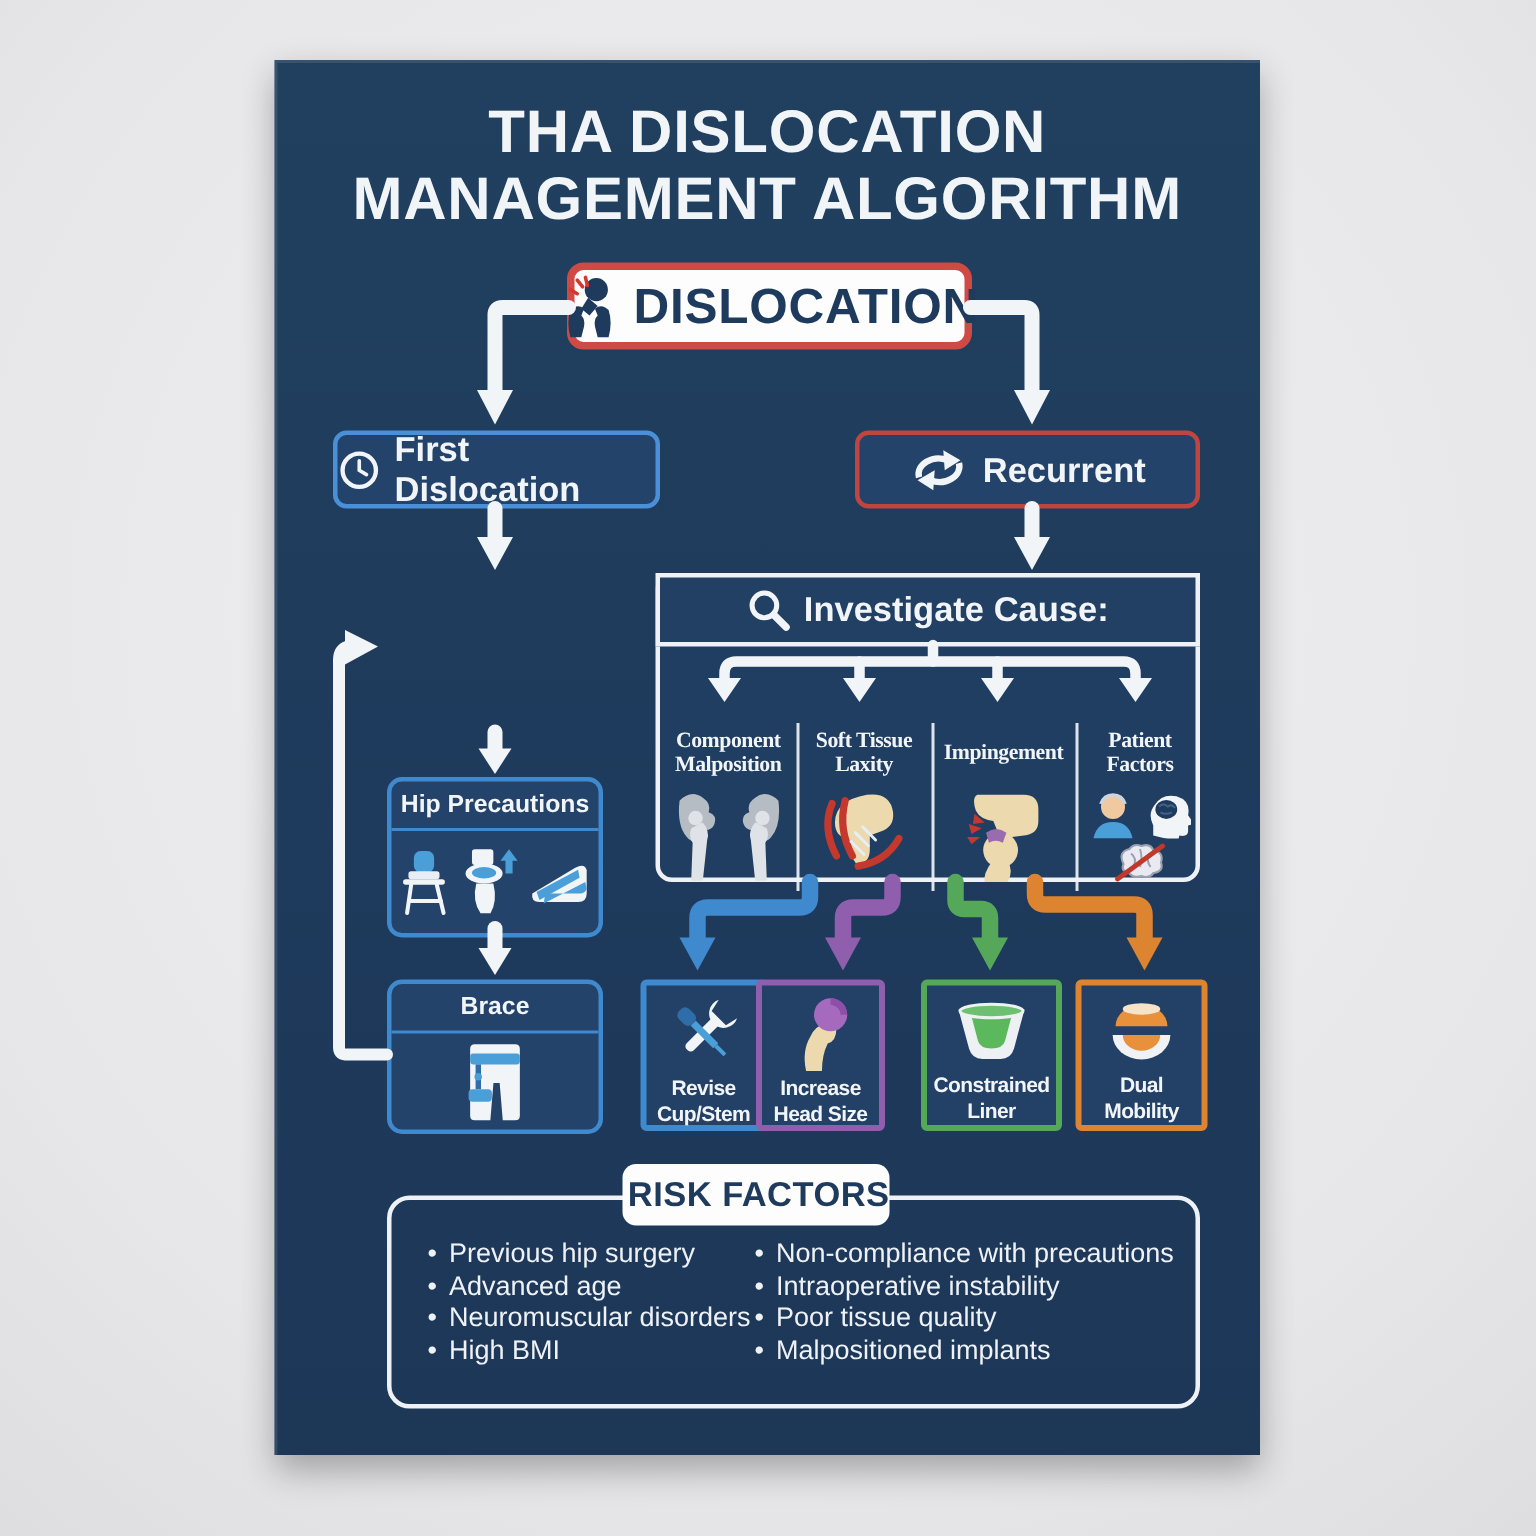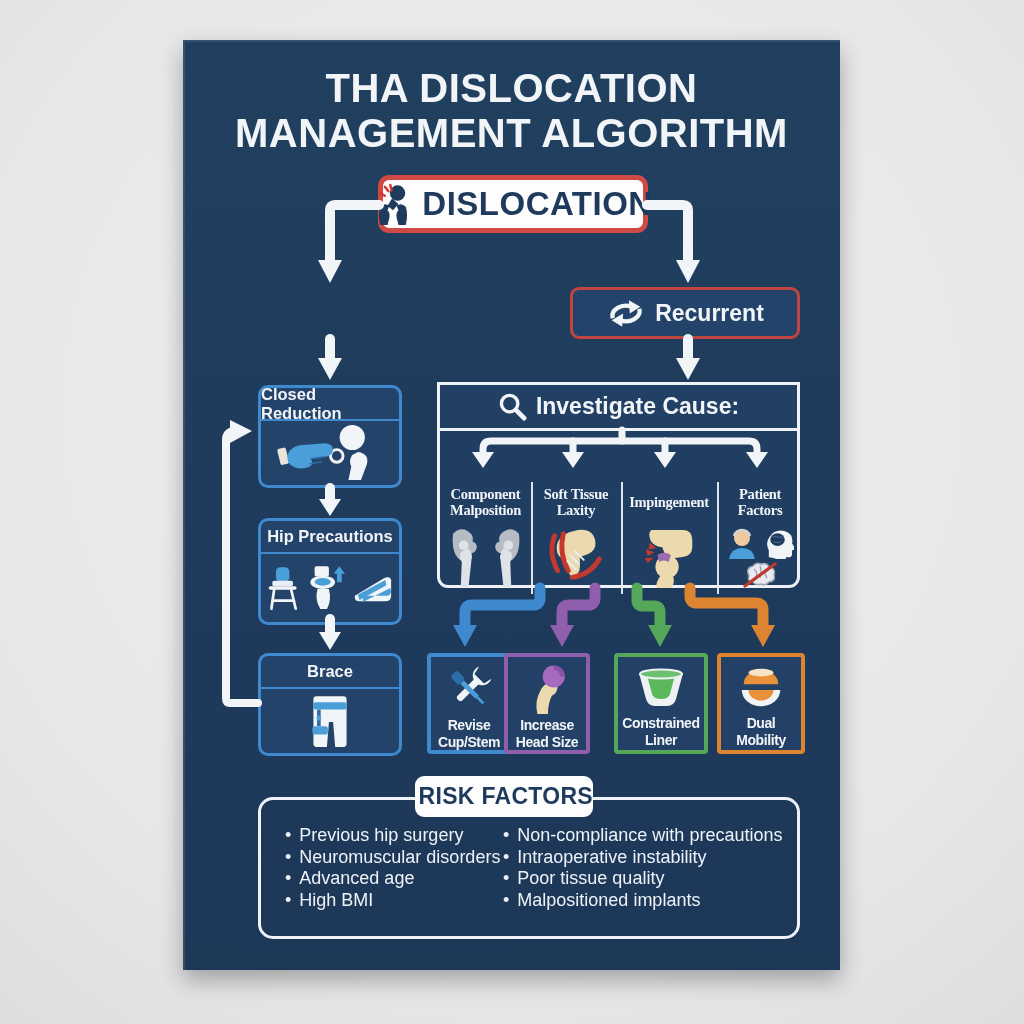--- a/index.html
+++ b/index.html
@@ -139,53 +139,46 @@
             <path d="M13,4 l4,5"></path>
               <path d="M8,11 l5,3"></path>
               <path d="M19,2 l1.5,6"></path>
           </g>
         </svg>
       </span>
       <span class="lbl">DISLOCATION</span>
     </div>
   </div>
 
+  <div class="abs node branch-box first-box">
+    <div class="row-center">
+      <span>
+        <svg width="29" height="29" viewBox="0 0 30 30">
+          <circle cx="15" cy="15" r="11.5" fill="none" stroke="#f2f5f8" stroke-width="3"></circle>
+          <path d="M15,8.5 V15 L20,18" fill="none" stroke="#f2f5f8" stroke-width="2.5" stroke-linecap="round"></path>
+        </svg>
+      </span>
+      <span class="lbl">First Dislocation</span>
+    </div>
+  </div>
 
   <div class="abs node branch-box recurrent-box">
     <div class="row-center">
       <span>
         <svg width="40" height="29" viewBox="0 0 42 30">
           <path d="M7,20 a14,11 0 0 1 20,-12" fill="none" stroke="#f2f5f8" stroke-width="4.5"></path>
           <polygon points="24,1 36,8 25,15" fill="#f2f5f8"></polygon>
           <path d="M35,10 a14,11 0 0 1 -20,12" fill="none" stroke="#f2f5f8" stroke-width="4.5"></path>
           <polygon points="18,15 6,22 17,29" fill="#f2f5f8"></polygon>
         </svg>
       </span>
       <span class="lbl">Recurrent</span>
     </div>
   </div>
 
-  <div class="abs node step-box" style="top:345px;height:103px;">
-    <div class="hdr">Closed Reduction</div>
-    <div class="icon-area">
-      <span>
-        <svg width="110" height="60" viewBox="0 0 110 62">
-          <circle cx="78" cy="15" r="13" fill="#f2f5f8"></circle>
-          <circle cx="62" cy="34" r="6.5" fill="none" stroke="#f2f5f8" stroke-width="3"></circle>
-          <path d="M84,30 q12,2 9,13 l-6,16 h-13 l3,-14 q-3,-6 1,-12 z" fill="#f2f5f8"></path>
-          <rect x="2" y="26" width="9" height="17" rx="2" fill="#e8e4da" transform="rotate(-14 6 34)"></rect>
-          <path d="M11,36 q0,-10 13,-13 l25,-2 q9,0 9,7 q0,6 -8,7 l-15,2 q5,6 -3,9 q-10,3 -17,-2 q-4,-3 -4,-8 z" fill="#4a9fd8"></path>
-          <g stroke="#2f6da8" stroke-width="1.6" fill="none">
-            <path d="M35,37 l14,-2"></path>
-              <path d="M34,42 l13,-2"></path>
-          </g>
-        </svg>
-      </span>
-    </div>
-  </div>
 
   <div class="abs node step-box" style="top:478px;height:107px;">
     <div class="hdr">Hip Precautions</div>
     <div class="icon-area">
       <span>
         <svg width="36" height="48" viewBox="0 0 40 50">
           <rect x="11" y="2" width="15" height="16" rx="5" fill="#4a9fd8"></rect>
           <rect x="7" y="17" width="23" height="6" rx="2" fill="#e9eef5"></rect>
           <rect x="3" y="23" width="31" height="4" rx="2" fill="#f2f5f8"></rect>
           <g stroke="#f2f5f8" stroke-width="3" fill="none" stroke-linecap="round">
@@ -376,22 +369,22 @@
     <span class="lbl">Dual Mobility</span>
   </div>
 
   <div class="abs risk-pill">
     <span class="lbl">RISK FACTORS</span>
   </div>
   <div class="abs risk-box">
     <div class="risk-col risk-left">
       <ul>
         <li>Previous hip surgery</li>
+        <li>Advanced age</li>
         <li>Neuromuscular disorders</li>
-        <li>Advanced age</li>
         <li>High BMI</li>
       </ul>
     </div>
     <div class="risk-col risk-right">
       <ul>
         <li>Non-compliance with precautions</li>
         <li>Intraoperative instability</li>
         <li>Poor tissue quality</li>
         <li>Malpositioned implants</li>
       </ul>

